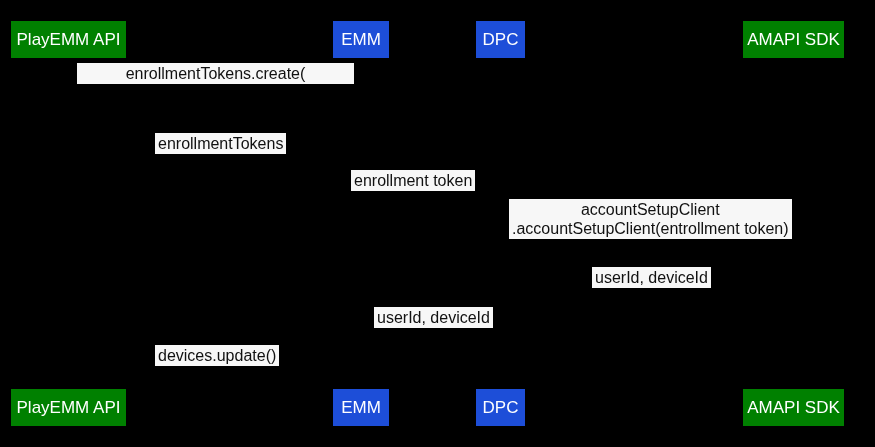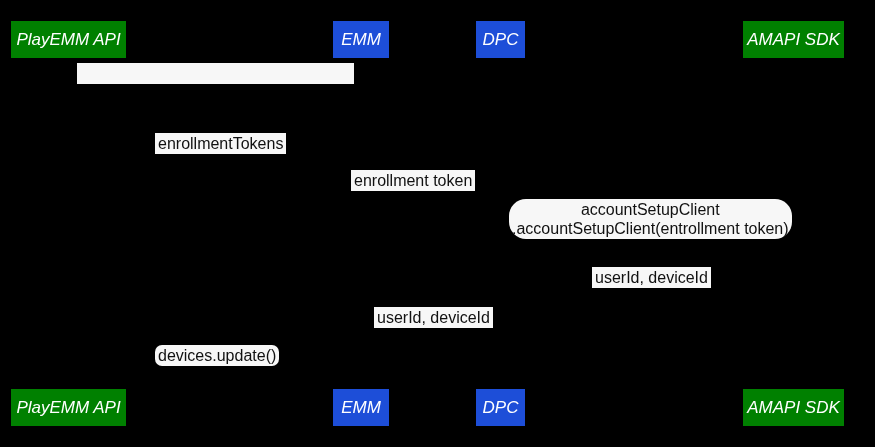--- a/index.html
+++ b/index.html
@@ -18,21 +18,20 @@
   .actor {
     position: absolute;
     height: 37px;
     display: flex;
     align-items: center;
     justify-content: center;
     color: #ffffff;
     font-size: 17px;
     white-space: nowrap;
     box-sizing: border-box;
-    font-style: italic;
   }
   .actor.green { background: #008000; }
   .actor.blue  { background: #1d4ed8; }
 
   .msg {
     position: absolute;
     background: #f7f7f7;
     color: #111111;
     font-size: 16px;
     line-height: 19px;
@@ -46,36 +45,36 @@
 <body>
 
 <div class="stage">
 
   <div class="actor green" style="left:11px;  top:21px; width:115px;">PlayEMM API</div>
   <div class="actor blue" style="left:333px; top:21px; width:56px;">EMM</div>
   <div class="actor blue" style="left:476px; top:21px; width:49px;">DPC</div>
   <div class="actor green" style="left:743px; top:21px; width:101px;">AMAPI SDK</div>
 
   <div class="msg" style="left:77px; top:63px; min-width:277px;">
-    <br>
+    <span>enrollmentTokens.create(</span><br>
   </div>
 
   <div class="msg" style="left:155px; top:133px;">enrollmentTokens</div>
 
   <div class="msg" style="left:351px; top:170px;">enrollment token</div>
 
-  <div class="msg" style="left:509px; top:199px; min-width:278px;border-radius:17px;">
+  <div class="msg" style="left:509px; top:199px; min-width:278px;">
     <span>accountSetupClient</span><br>
     <span>.accountSetupClient(entrollment token)</span>
   </div>
 
   <div class="msg" style="left:592px; top:267px;">userId, deviceId</div>
 
   <div class="msg" style="left:374px; top:307px;">userId, deviceId</div>
 
-  <div class="msg" style="left:155px; top:345px;border-radius:7px;">devices.update()</div>
+  <div class="msg" style="left:155px; top:345px;">devices.update()</div>
 
   <div class="actor green" style="left:11px;  top:389px; width:115px;">PlayEMM API</div>
   <div class="actor blue" style="left:333px; top:389px; width:56px;">EMM</div>
   <div class="actor blue" style="left:476px; top:389px; width:49px;">DPC</div>
   <div class="actor green" style="left:743px; top:389px; width:101px;">AMAPI SDK</div>
 
 </div>
 
 </body></html>

